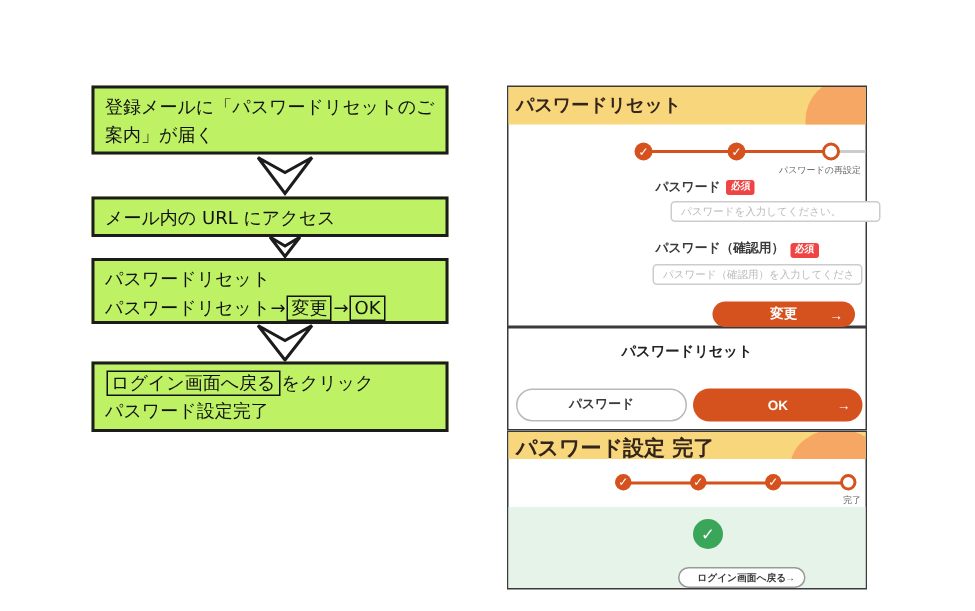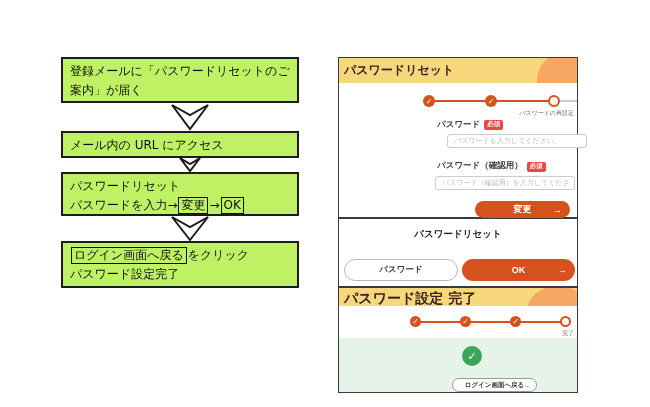--- a/index.html
+++ b/index.html
@@ -64,21 +64,21 @@
     <span>メール内の URL にアクセス</span>
   </div>
 
   <svg class="fc-arrow" style="left:178px; top:156px;" width="24" height="17" viewBox="0 0 24 17">
     <polygon points="2,2 12,8 22,2 12,15"></polygon>
   </svg>
 
   <div class="fc-box" style="top:172px; height:44px;">
     <div>パスワードリセット</div>
     <div>
-      <span>パスワードを入力→</span><span class="inline-btn">変更</span><span>→</span><span class="inline-btn">OK</span>
+      <span>パスワードリセット→</span><span class="inline-btn">変更</span><span>→</span><span class="inline-btn">OK</span>
     </div>
   </div>
 
   <svg class="fc-arrow" style="left:170px; top:215px;" width="40" height="27" viewBox="0 0 40 27">
     <polygon points="2,2 20,12 38,2 20,25"></polygon>
   </svg>
 
   <div class="fc-box" style="top:241px; height:47px;">
     <div>
       <span class="inline-btn">ログイン画面へ戻る</span><span>をクリック</span>

